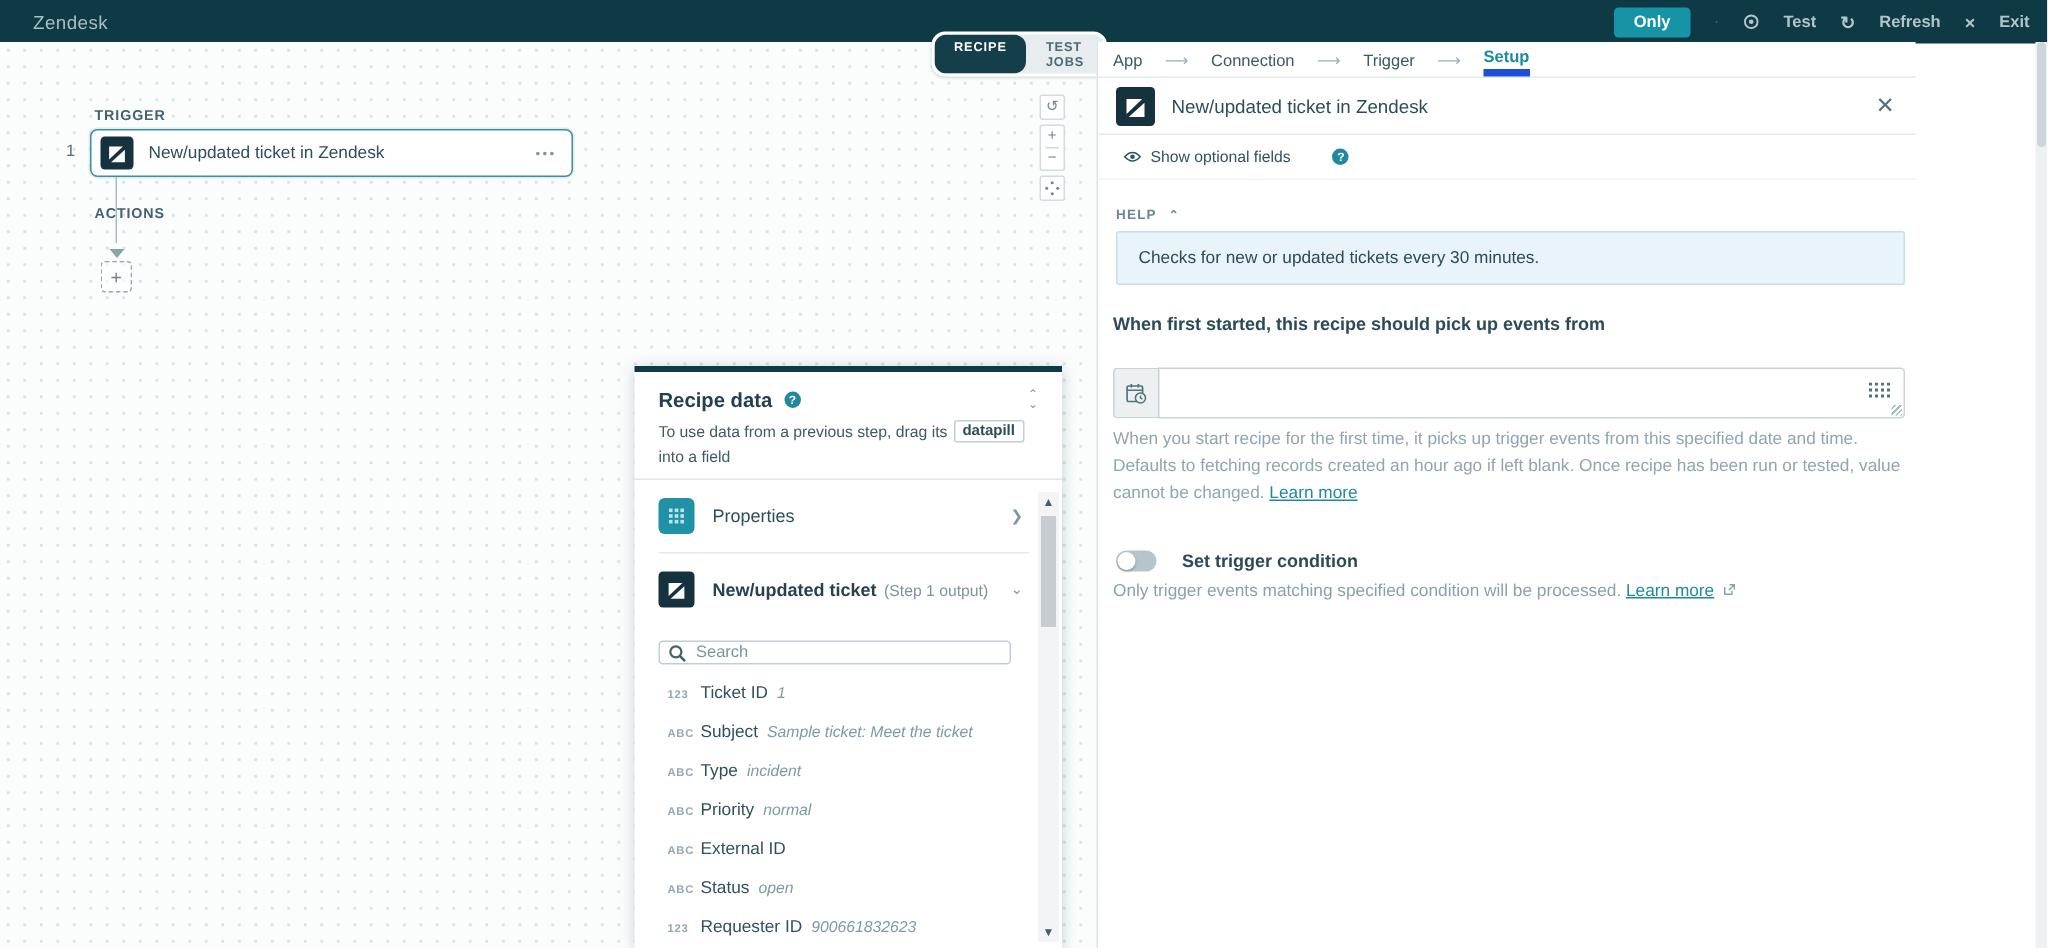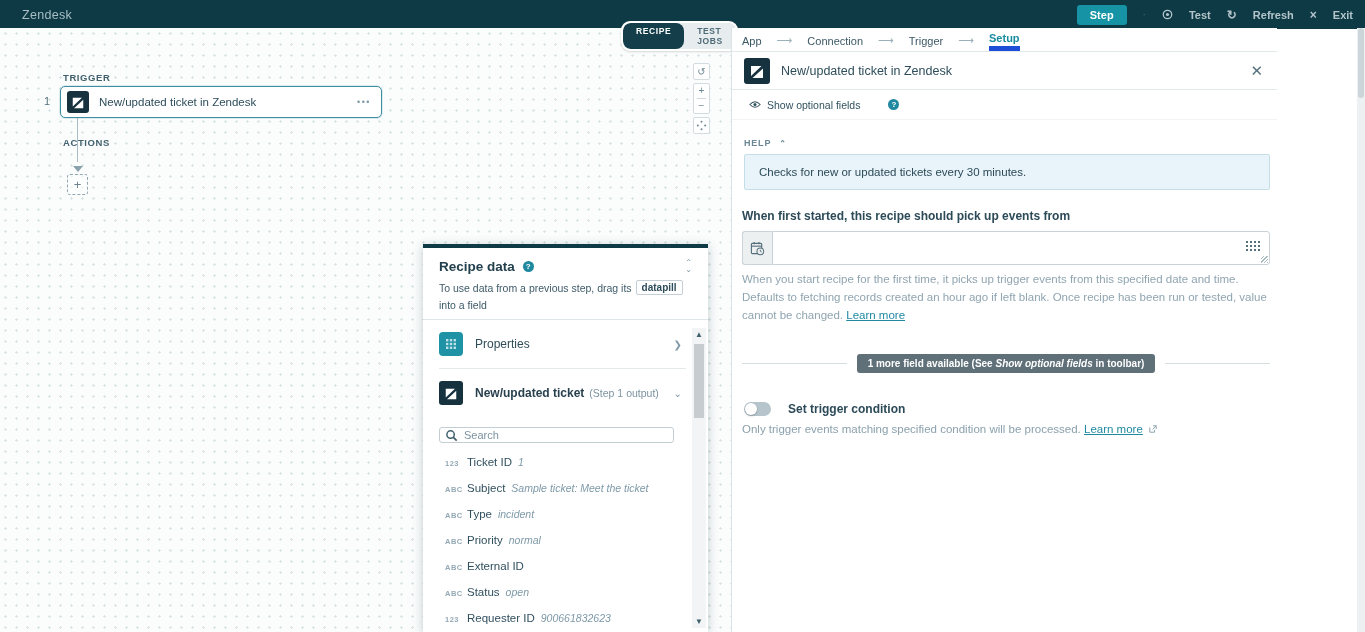--- a/index.html
+++ b/index.html
@@ -103,21 +103,21 @@
   .panel-toolbar { display:flex; align-items:center; height:30px; padding-left:17px; border-bottom:1px solid #f0f4f5; }
   .toolbar-item { display:flex; align-items:center; gap:6px; font-size:10.5px; color:#33525f; cursor:pointer; }
   .panel-toolbar .qmark { margin-left:28px; }
 
   .help-label { display:flex; align-items:center; gap:8px; margin:18px 0 6px 12px; font-size:9px; font-weight:bold;
                 letter-spacing:0.8px; color:#6b8795; cursor:pointer; }
   .help-caret { font-size:8px; color:#6b8795; }
   .help-box { margin:0 7px 0 12px; background:#e9f4fa; border:1px solid #c5dfe9; border-radius:2px;
               padding:11px 14px; font-size:11.5px; color:#2c4a58; }
 
-  .field-label { margin:19px 0 8px 10px; font-size:12px; font-weight:bold; color:#2c4a58; }
+  .field-label { margin:19px 0 22px 10px; font-size:12px; font-weight:bold; color:#2c4a58; }
   .input-group { display:flex; margin:0 7px 0 10px; height:34px; position:relative; }
   .input-addon { width:30px; background:#edf0f1; border:1px solid #c9d3d8; border-right:none;
                  border-radius:3px 0 0 3px; display:flex; align-items:center; justify-content:center; cursor:pointer; }
   .field-input { flex:1; border:1px solid #c9d3d8; border-radius:0 3px 3px 0; padding:0 34px 0 10px;
                  font-size:12px; color:#2e4d5b; font-family:"Liberation Sans", sans-serif; outline:none; }
   .input-grid-btn { position:absolute; right:10px; top:10px; cursor:pointer; }
   .resize-grip { position:absolute; right:2px; bottom:2px; width:7px; height:7px; cursor:nwse-resize;
                  background:repeating-linear-gradient(135deg, transparent 0 1.5px, #a9bbc2 1.5px 2.5px); }
   .field-help { margin:6px 7px 0 10px; font-size:11.5px; color:#90a5b1; line-height:1.55; }
   .link { color:#2089a0; text-decoration:underline; cursor:pointer; }
@@ -140,21 +140,21 @@
   .page-scroll-thumb { position:absolute; top:0; left:1px; width:6px; height:70px; background:#ccd5d9; border-radius:3px; }
 </style>
 </head>
 <body>
 
 <div id="app">
 
   <div class="topbar">
     <div class="topbar-title">Zendesk</div>
     <div class="topbar-right">
-      <button class="save-btn">Step</button>
+      <button class="save-btn">Only</button>
       <span class="topbar-dot">·</span>
       <div class="topbar-action">
         <svg width="11" height="11" viewBox="0 0 12 12">
             <circle cx="6" cy="6" r="4.6" fill="none" stroke="#b3c5cb" stroke-width="1.4"></circle>
             <circle cx="6" cy="6" r="1.7" fill="#b3c5cb"></circle>
           </svg>
         <span>Test</span>
       </div>
       <div class="topbar-action">
         <span class="glyph">↻</span>
@@ -388,25 +388,20 @@
           </g>
         </svg>
       </span>
       <span class="resize-grip"></span>
     </div>
     <div class="field-help">
       <span>When you start recipe for the first time, it picks up trigger events from this specified date and time. Defaults to fetching records created an hour ago if left blank. Once recipe has been run or tested, value cannot be changed.</span>
       <span class="link">Learn more</span>
     </div>
 
-    <div class="badge-row">
-      <div class="badge-line"></div>
-      <div class="badge-pill"><span>1 more field available (See </span><i>Show optional fields</i><span> in toolbar)</span></div>
-      <div class="badge-line"></div>
-    </div>
 
     <div class="toggle-row">
       <div class="toggle">
         <div class="toggle-knob"></div>
       </div>
       <span class="toggle-label">Set trigger condition</span>
     </div>
     <div class="toggle-help">
       <span>Only trigger events matching specified condition will be processed.</span>
       <span class="link">Learn more</span>

